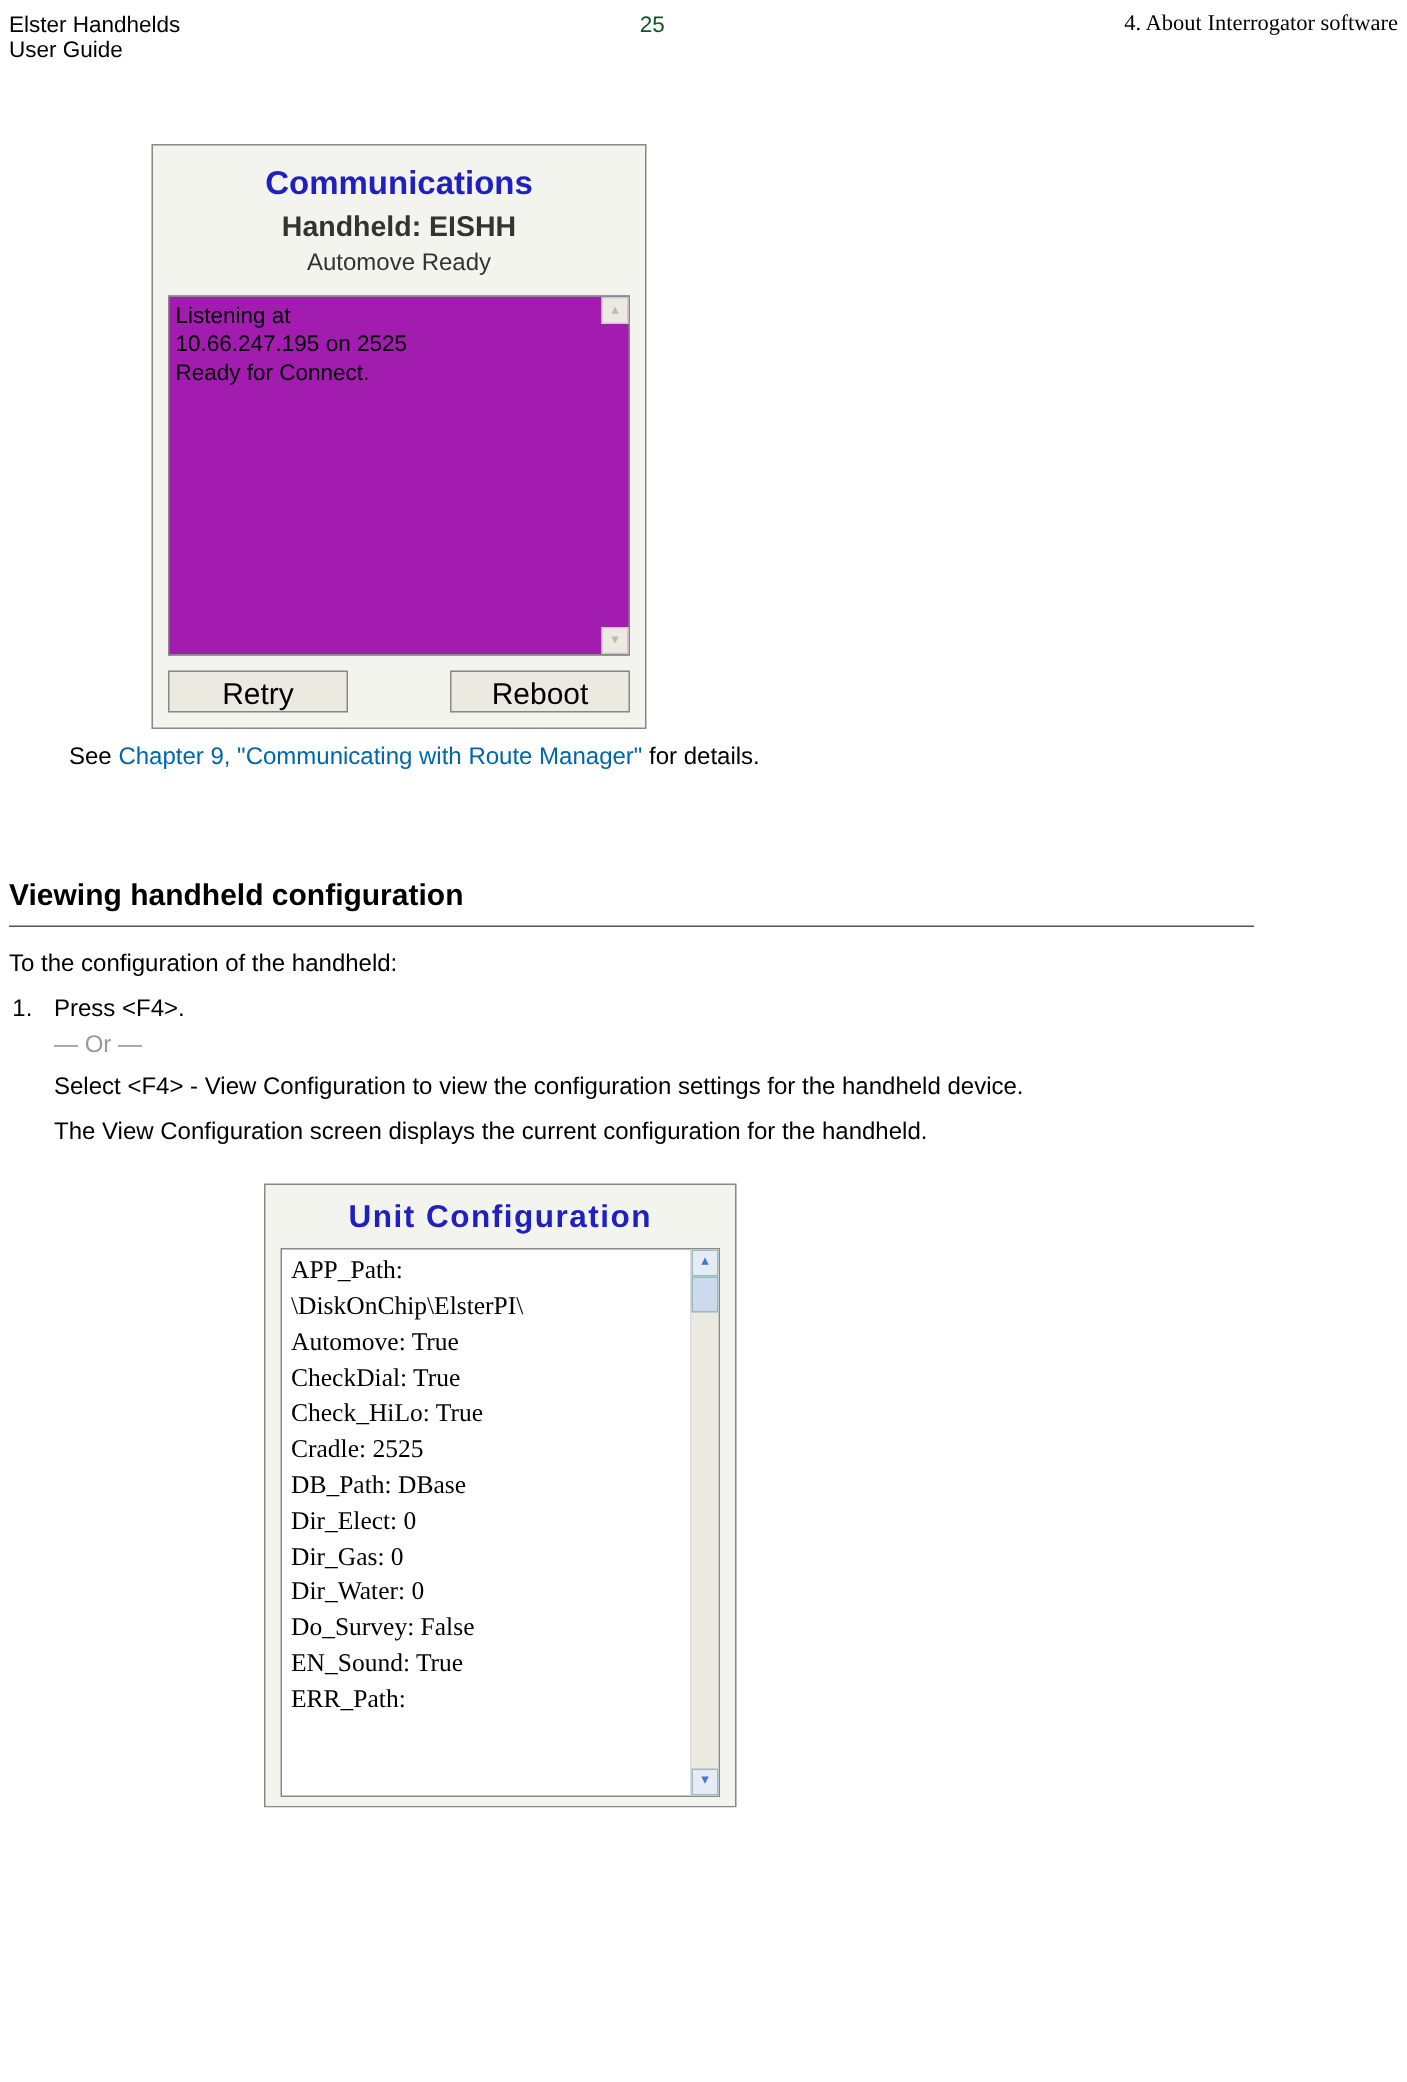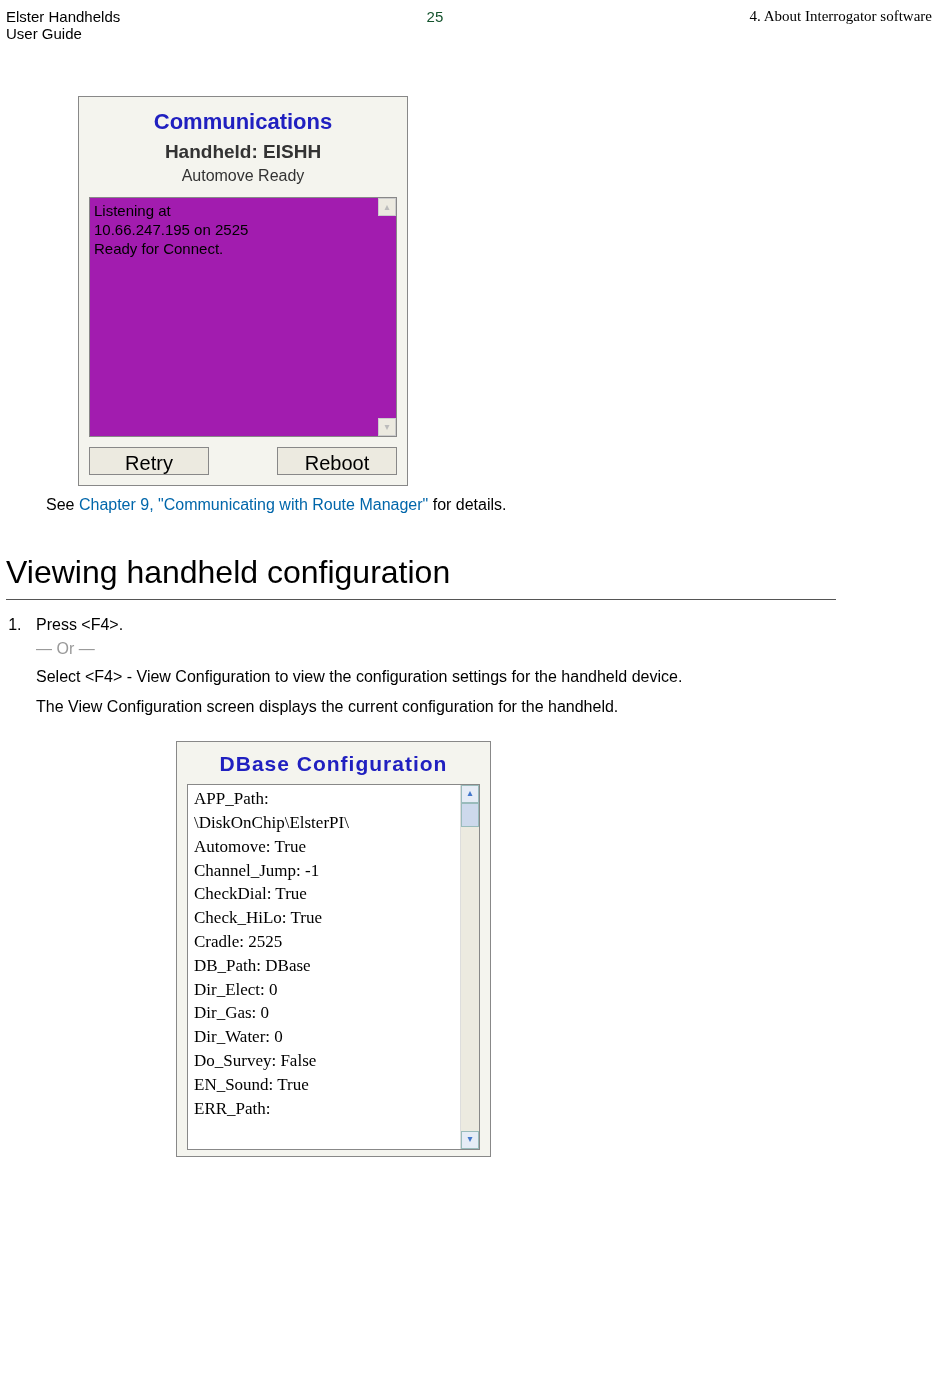--- a/index.html
+++ b/index.html
@@ -16,21 +16,21 @@
       padding: 8px 6px 4px;
       font-size: 15px;
       font-weight: 300;
     }
     .page-header .left { text-align: left; }
     .page-header .center { text-align: center; color: #14532d; }
     .page-header .right { text-align: right; font-family: Liberation Serif, serif; }
     .content { padding: 0 6px; }
     .screenshot1 {
       width: 330px;
-      margin: 50px 0 10px 72px;
+      margin: 50px 0 10px 95px;
       border: 1px solid #888;
       background: #f4f4ee;
       padding: 8px;
       box-sizing: border-box;
     }
     .comm-title {
       text-align: center;
       color: #2020c0;
       font-family: "Tahoma", sans-serif;
       font-size: 22px;
@@ -96,23 +96,23 @@
       line-height: 30px;
       box-sizing: border-box;
     }
     .see-line {
       margin: 10px 0 0 40px;
       font-size: 16px;
       font-weight: 300;
     }
     .see-line .link { color: #0066aa; }
     h2.section-title {
-      font-size: 32px;
-      font-weight: 400;
-      margin: 40px 0 6px 0;
+      font-size: 20px;
+      font-weight: 700;
+      margin: 72px 0 6px 0;
       padding-bottom: 2px;
     }
     hr.section-rule {
       margin: 0 0 16px 0;
       border: none;
       border-top: 1px solid #555;
       width: 830px;
     }
     .body-text {
       font-size: 16px;
@@ -213,40 +213,40 @@
     </div>
   </div>
 
   <p class="see-line">
     <span>See </span><span class="link">Chapter 9, "Communicating with Route Manager"</span><span> for details.</span>
   </p>
 
   <h2 class="section-title">Viewing handheld configuration</h2>
   <hr class="section-rule">
 
+  <p class="body-text">To the configuration of the handheld:</p>
 
   <ol class="steps">
     <li>
       <div>Press &lt;F4&gt;.</div>
       <div class="or-line">— Or —</div>
       <div class="step-sub">
         <span>Select </span><b>&lt;F4&gt; - View Configuration</b><span> to view the configuration settings for the handheld device.</span>
       </div>
       <div class="step-sub">The View Configuration screen displays the current configuration for the handheld.</div>
     </li>
   </ol>
 
   <div class="screenshot2">
-    <div class="unit-title">DBase  Configuration</div>
+    <div class="unit-title">Unit  Configuration</div>
     <div class="unit-listbox">
       <div id="unit-lines">
           <div>APP_Path:</div>
           <div>\DiskOnChip\ElsterPI\</div>
           <div>Automove: True</div>
-          <div>Channel_Jump: -1</div>
           <div>CheckDial: True</div>
           <div>Check_HiLo: True</div>
           <div>Cradle: 2525</div>
           <div>DB_Path: DBase</div>
           <div>Dir_Elect: 0</div>
           <div>Dir_Gas: 0</div>
           <div>Dir_Water: 0</div>
           <div>Do_Survey: False</div>
           <div>EN_Sound: True</div>
           <div>ERR_Path:</div>

